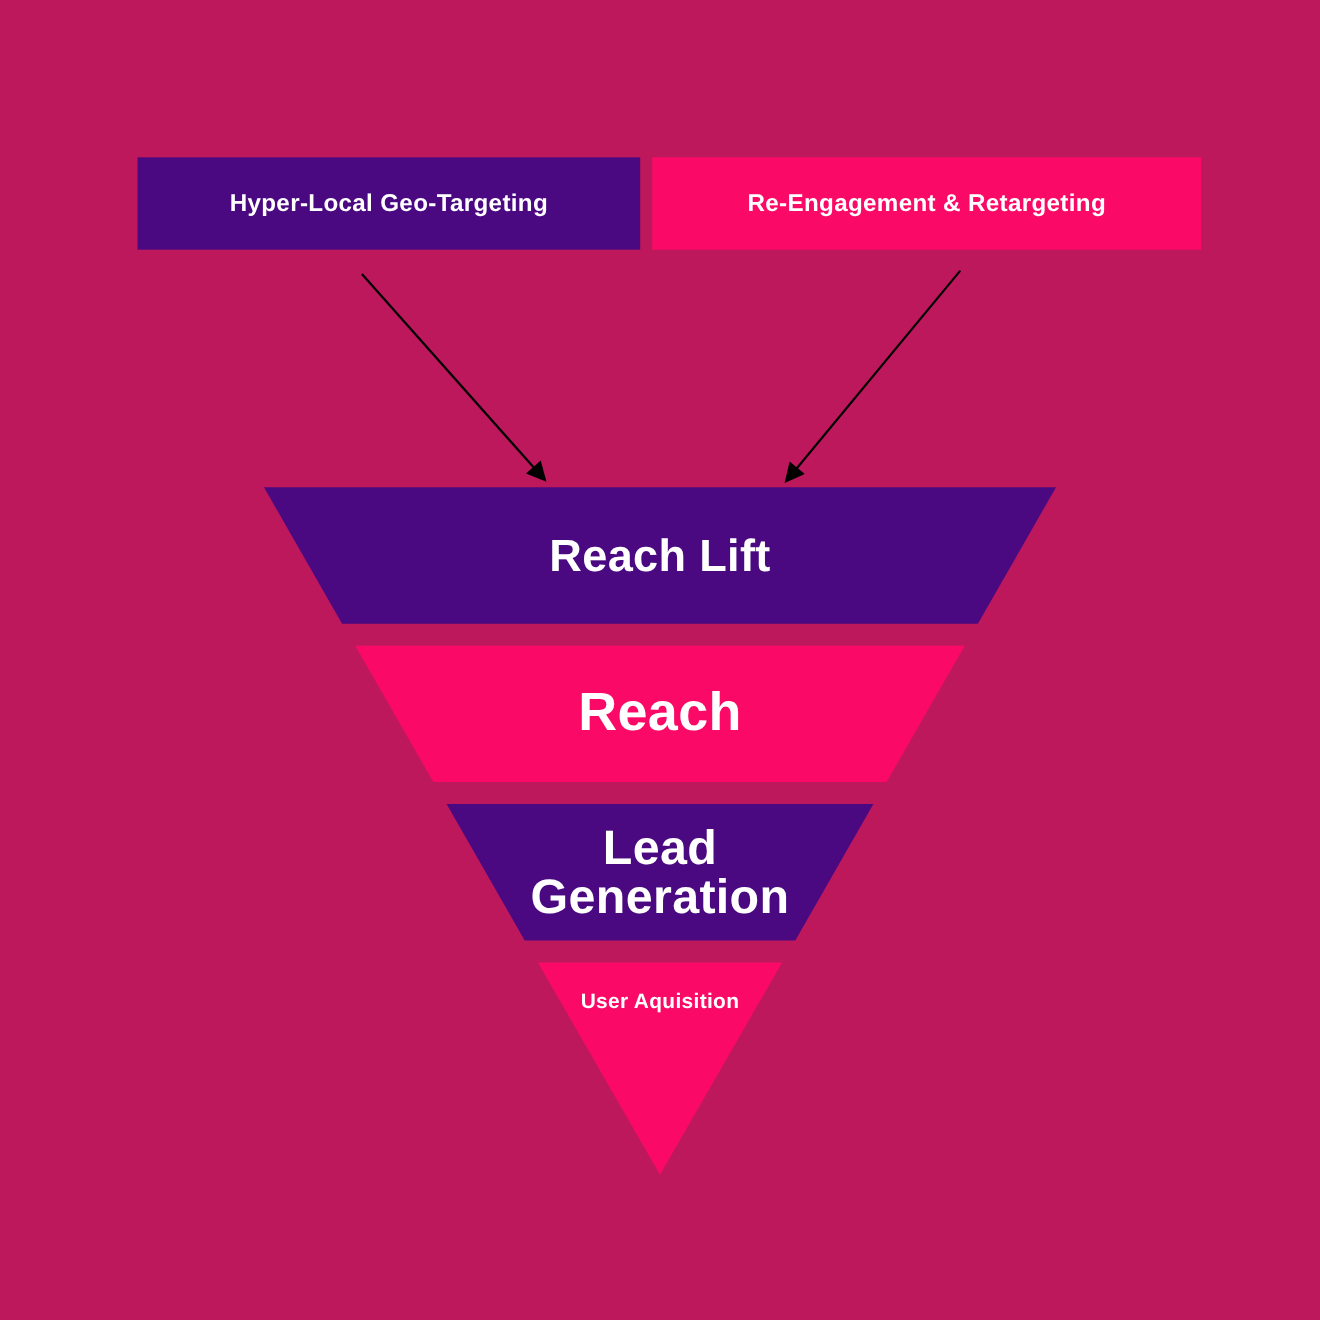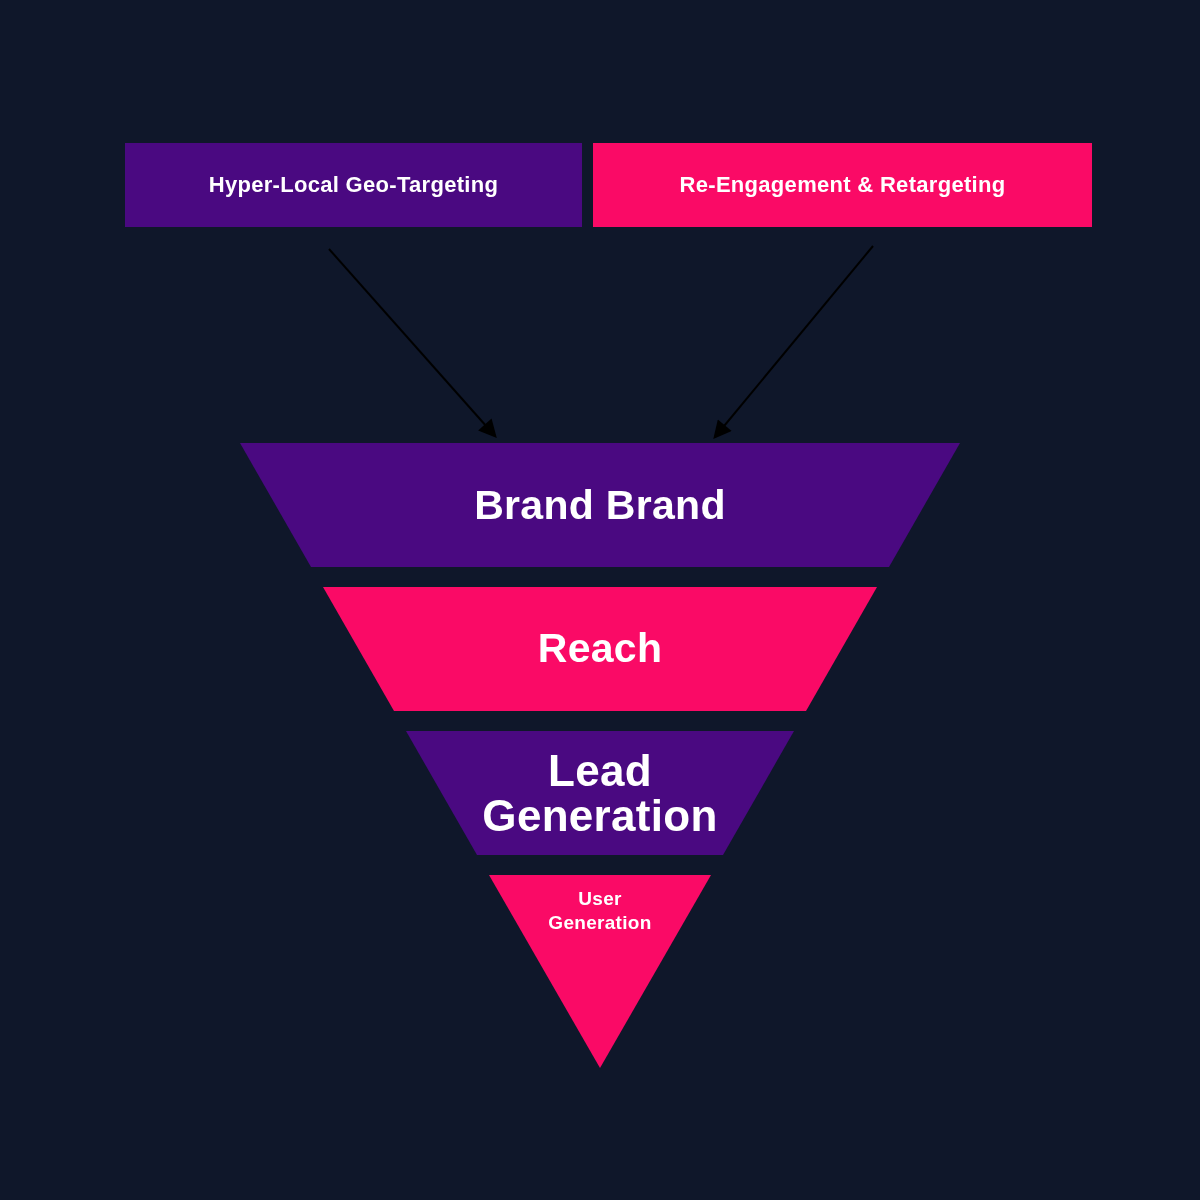--- a/index.html
+++ b/index.html
@@ -4,21 +4,21 @@
 <style>
   html, body {
     margin: 0;
     padding: 0;
     background: #ffffff;
   }
   .canvas {
     position: relative;
     width: 1200px;
     height: 1200px;
-    background: #0f172a;
+    background: #be185d;
     overflow: hidden;
     font-family: "Liberation Sans", sans-serif;
   }
   .shapes-svg {
     position: absolute;
     left: 0;
     top: 0;
     width: 1200px;
     height: 1200px;
   }
@@ -33,21 +33,21 @@
     letter-spacing: 0.3px;
     pointer-events: none;
   }
   .box-label {
     font-size: 22px;
   }
   .box-label-left  { left: 125px; top: 143px; width: 457px; height: 84px; }
   .box-label-right { left: 593px; top: 143px; width: 499px; height: 84px; }
 
   .stage-label-1 { left: 300px; top: 443px; width: 600px; height: 124px; font-size: 41px; }
-  .stage-label-2 { left: 300px; top: 587px; width: 600px; height: 122px; font-size: 41px; }
+  .stage-label-2 { left: 300px; top: 587px; width: 600px; height: 122px; font-size: 49px; }
   .stage-label-3 { left: 460px; top: 731px; width: 280px; height: 124px; font-size: 44px; line-height: 1.03; }
   .stage-label-4a { left: 525px; top: 886px; width: 150px; height: 50px; font-size: 19px; line-height: 1.26; }
   .stage-label-4b { left: 500px; top: 941px; width: 200px; height: 46px; font-size: 40px; letter-spacing: 1px; }
 </style>
 </head>
 <body>
 
 <div class="canvas">
 
   <svg class="shapes-svg" viewBox="0 0 1200 1200">
@@ -66,22 +66,22 @@
     <polygon points="240,443 960,443 889,567 311,567" fill="#4A0981"></polygon>
     <polygon points="323,587 877,587 806,711 394,711" fill="#FA0A66"></polygon>
     <polygon points="406,731 794,731 723,855 477,855" fill="#4A0981"></polygon>
     <polygon points="489,875 711,875 600,1068" fill="#FA0A66"></polygon>
   </svg>
 
   <div class="overlay-label box-label box-label-left">Hyper-Local Geo-Targeting</div>
 
   <div class="overlay-label box-label box-label-right">Re-Engagement &amp; Retargeting</div>
 
-  <div class="overlay-label stage-label-1">Brand Brand</div>
+  <div class="overlay-label stage-label-1">Reach Lift</div>
 
   <div class="overlay-label stage-label-2">Reach</div>
 
   <div class="overlay-label stage-label-3">Lead Generation</div>
 
-  <div class="overlay-label stage-label-4a">User Generation</div>
+  <div class="overlay-label stage-label-4a">User Aquisition</div>
 
 
 </div>
 
 </body></html>

